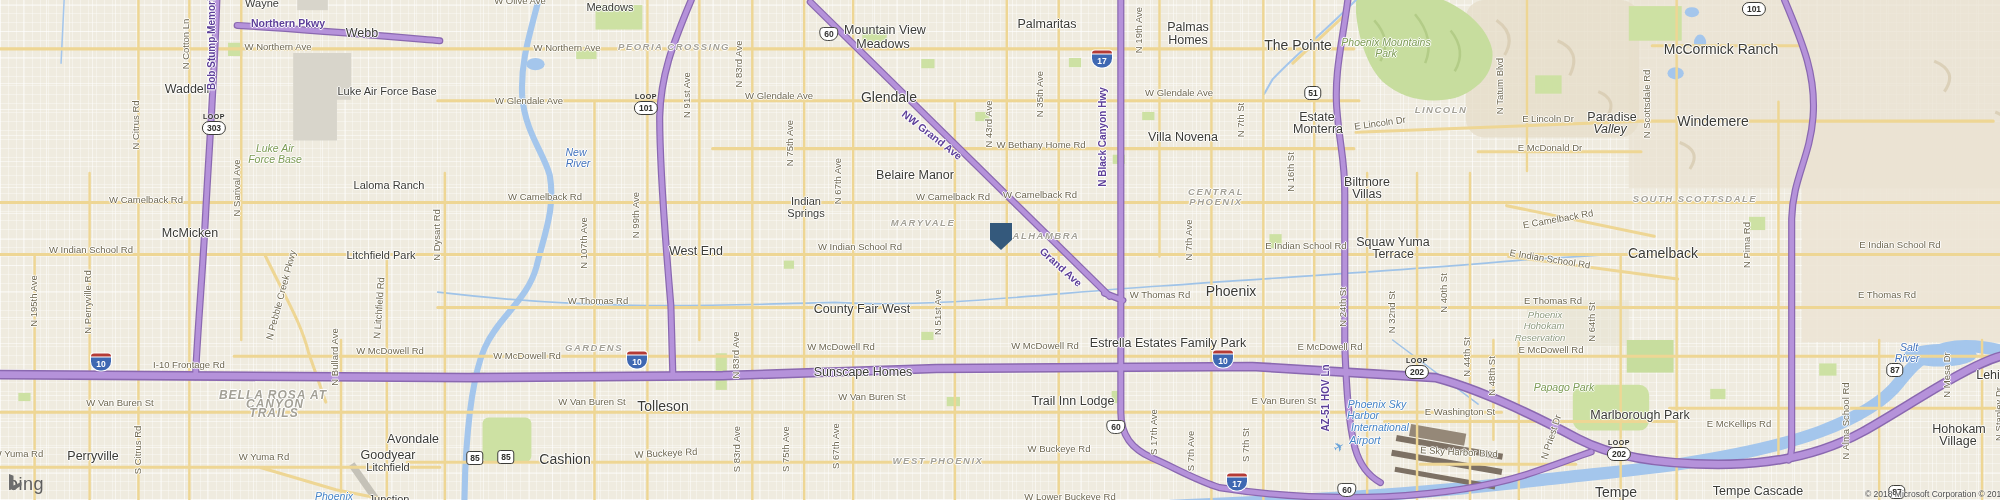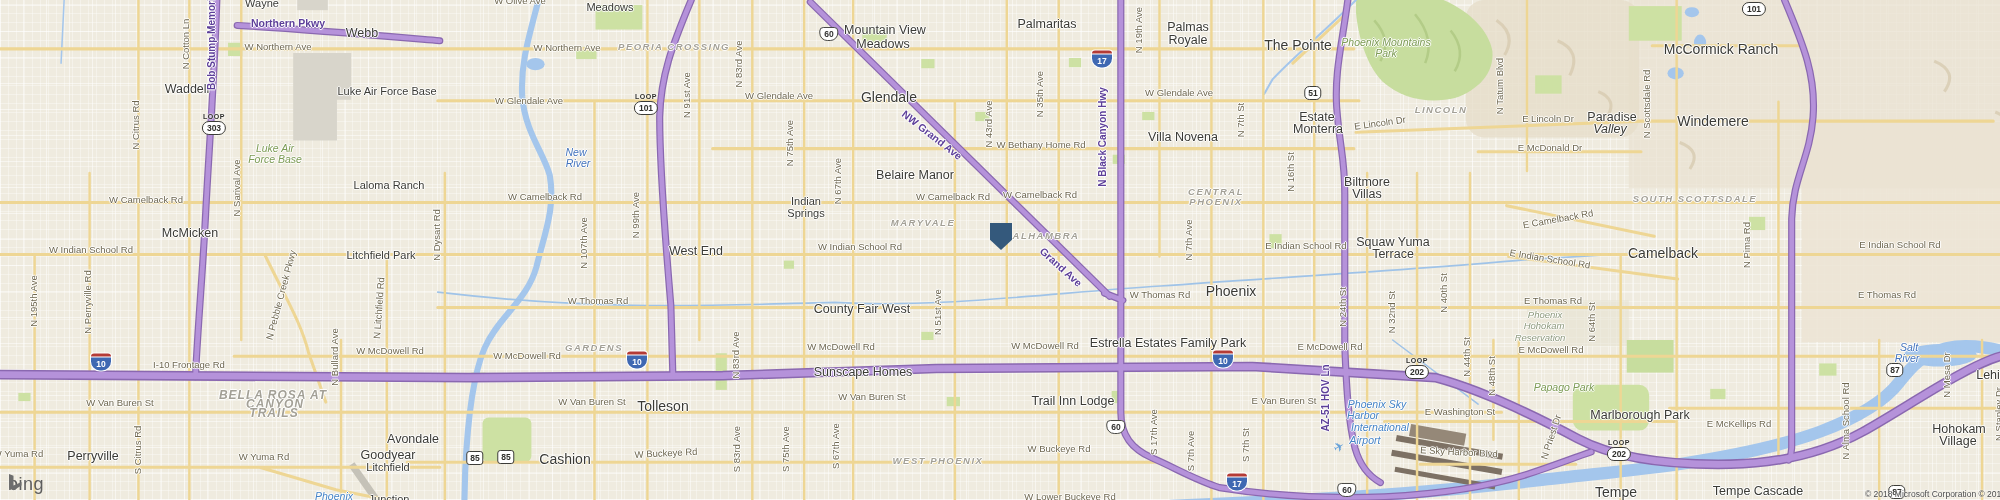--- a/index.html
+++ b/index.html
@@ -195,21 +195,21 @@
       <div class="lbl pl lg" style="left: 883px; top: 44px;">Meadows</div>
       <div class="lbl pl xl" style="left: 889px; top: 97px;">Glendale</div>
       <div class="lbl pl lg" style="left: 1047px; top: 24px;">Palmaritas</div>
       <div class="lbl hwy" style="left: 932px; top: 135px; transform: translate(-50%, -50%) rotate(38deg);">NW Grand Ave</div>
       <div class="lbl rd" style="left: 989px; top: 124px; transform: translate(-50%, -50%) rotate(-90deg);">N 43rd Ave</div>
       <div class="lbl rd" style="left: 1040px; top: 94px; transform: translate(-50%, -50%) rotate(-90deg);">N 35th Ave</div>
       <div class="lbl rd" style="left: 1041px; top: 145px;">W Bethany Home Rd</div>
       <div class="lbl hwyv" style="left: 1103px; top: 137px; transform: translate(-50%, -50%) rotate(-90deg);">N Black Canyon Hwy</div>
       <div class="lbl rd" style="left: 1139px; top: 30px; transform: translate(-50%, -50%) rotate(-90deg);">N 19th Ave</div>
       <div class="lbl pl lg" style="left: 1188px; top: 27px;">Palmas</div>
-      <div class="lbl pl lg" style="left: 1188px; top: 40px;">Royale</div>
+      <div class="lbl pl lg" style="left: 1188px; top: 40px;">Homes</div>
       <div class="lbl rd" style="left: 1179px; top: 93px;">W Glendale Ave</div>
       <div class="lbl pl lg" style="left: 1183px; top: 137px;">Villa Novena</div>
       <div class="lbl rd" style="left: 1241px; top: 120px; transform: translate(-50%, -50%) rotate(-90deg);">N 7th St</div>
       <div class="lbl pl lg" style="left: 915px; top: 175px;">Belaire Manor</div>
       <div class="lbl rd" style="left: 838px; top: 181px; transform: translate(-50%, -50%) rotate(-90deg);">N 67th Ave</div>
       <div class="lbl rd" style="left: 953px; top: 197px;">W Camelback Rd</div>
       <div class="lbl rd" style="left: 1040px; top: 195px;">W Camelback Rd</div>
       <div class="lbl dist" style="left: 923px; top: 223px;">MARYVALE</div>
       <div class="lbl dist" style="left: 1046px; top: 236px;">ALHAMBRA</div>
       <div class="lbl rd" style="left: 860px; top: 247px;">W Indian School Rd</div>

